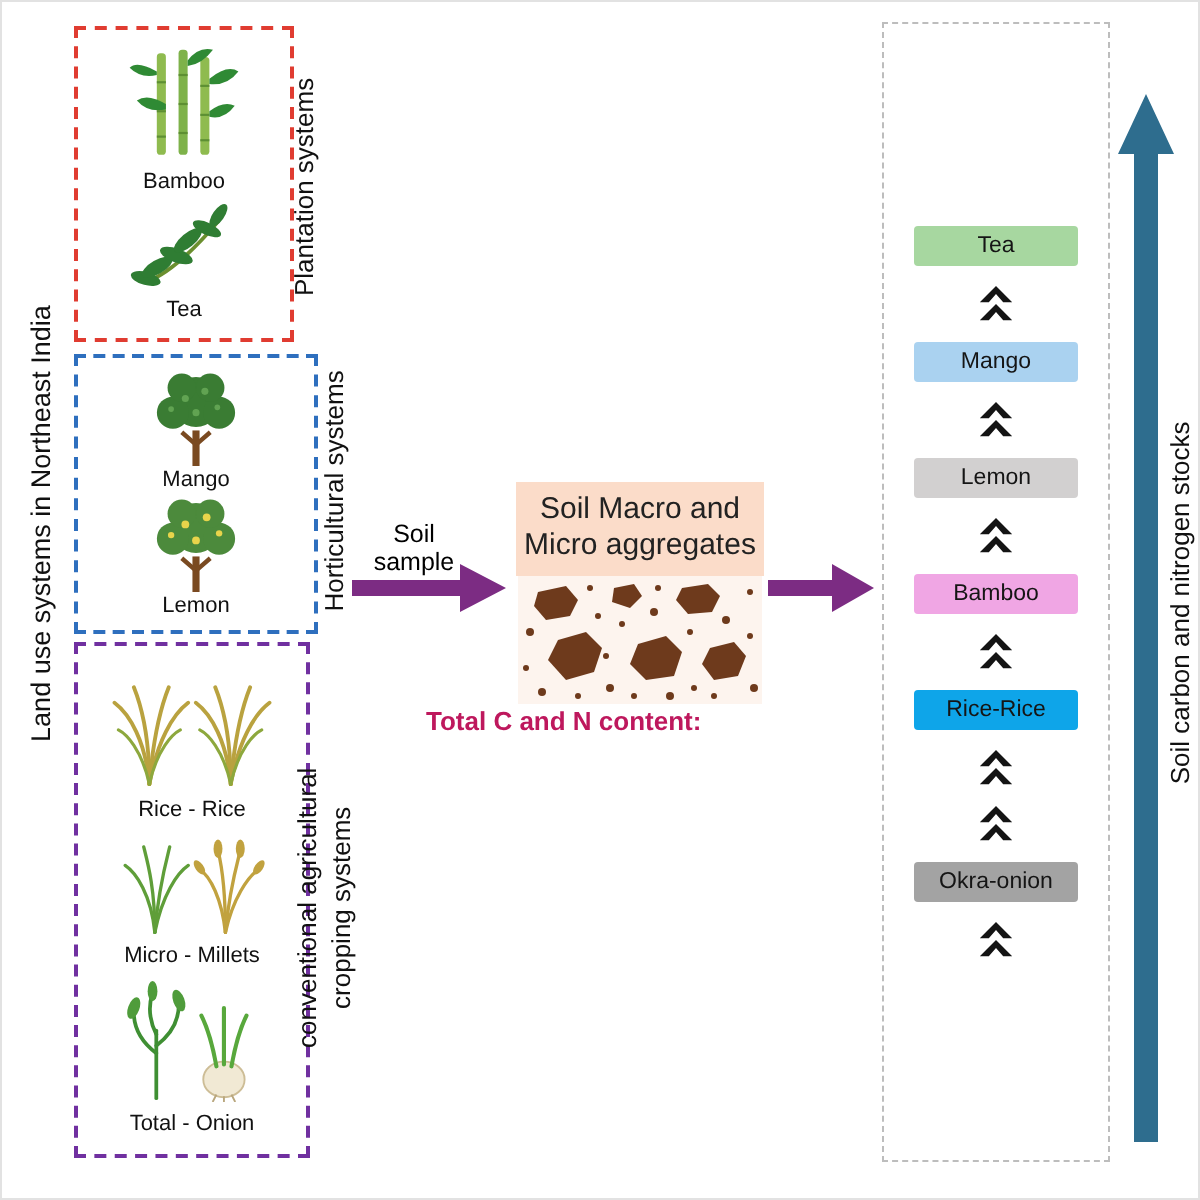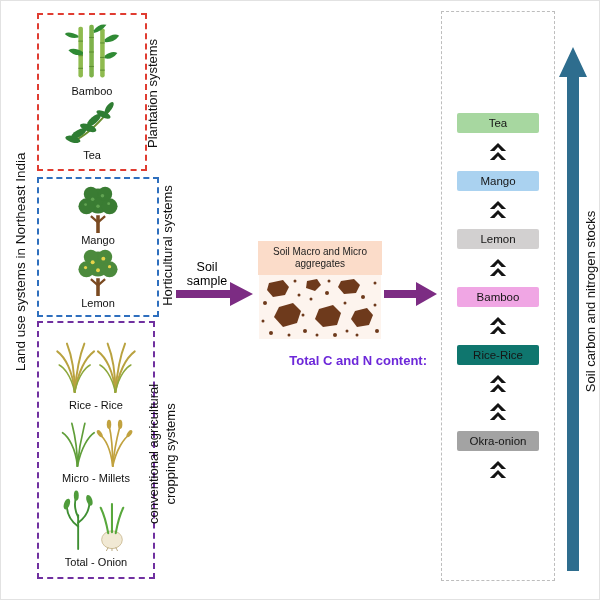--- a/index.html
+++ b/index.html
@@ -8,24 +8,24 @@
   .vlabel{position:absolute;transform:rotate(-90deg);transform-origin:center;font-size:13px;color:#111;text-align:center;line-height:1.3;white-space:nowrap;}
   .vlabel.wrap{white-space:normal;}
 
   .group{position:absolute;border:2px dashed #888;box-sizing:border-box;display:flex;flex-direction:column;align-items:center;justify-content:space-evenly;padding:4px 2px;background:#fff;}
   .plant-label{font-size:11px;color:#111;text-align:center;}
 
   .soil-sample{position:absolute;font-size:12.5px;color:#000000;text-align:center;}
   .harrow{position:absolute;}
 
   .agg-box{position:absolute;box-sizing:border-box;}
-  .agg-title{font-size:10px;line-height:1.22;color:#222;text-align:center;padding:5px 4px;}
+  .agg-title{font-size:15px;line-height:1.22;color:#222;text-align:center;padding:5px 4px;}
   .agg-soil{display:block;}
 
-  .caption{position:absolute;text-align:right;font-size:12.5px;color:#6d28d9;line-height:1.4;}
+  .caption{position:absolute;text-align:left;font-size:12.5px;color:#be185d;line-height:1.4;}
   .caption .b{font-weight:bold;font-size:13px;}
 
   .rank-box{position:absolute;left:440px;top:10px;width:114px;height:570px;border:1.5px dashed #bdbdbd;box-sizing:border-box;display:flex;flex-direction:column;align-items:center;justify-content:center;gap:10px;background:#fff;}
   .rank-item{min-width:82px;max-width:100px;padding:4px 6px;font-size:11.5px;color:#151515;text-align:center;white-space:nowrap;border-radius:2px;box-sizing:border-box;}
   .chev{fill:#141414;flex:0 0 auto;}
 
   .stocks-arrow{position:absolute;left:558px;top:46px;}
 </style>
 </head>
 <body>
@@ -240,21 +240,21 @@
     <div class="rank-item" style="background-color: rgb(210, 208, 208);">Lemon</div>
     <svg class="chev" width="18" height="18" viewBox="0 0 20 20">
       <polygon points="1,9 10,0 19,9 14,9 10,4.5 6,9"></polygon>
         <polygon points="1,19 10,10 19,19 14,19 10,14.5 6,19"></polygon>
       </svg>
     <div class="rank-item" style="background-color: rgb(240, 166, 228);">Bamboo</div>
     <svg class="chev" width="18" height="18" viewBox="0 0 20 20">
       <polygon points="1,9 10,0 19,9 14,9 10,4.5 6,9"></polygon>
         <polygon points="1,19 10,10 19,19 14,19 10,14.5 6,19"></polygon>
       </svg>
-    <div class="rank-item" style="background-color: #0f766e;">Rice-Rice</div>
+    <div class="rank-item" style="background-color: #0ea5e9;">Rice-Rice</div>
     <svg class="chev" width="18" height="18" viewBox="0 0 20 20">
       <polygon points="1,9 10,0 19,9 14,9 10,4.5 6,9"></polygon>
         <polygon points="1,19 10,10 19,19 14,19 10,14.5 6,19"></polygon>
       </svg>
     <svg class="chev" width="18" height="18" viewBox="0 0 20 20">
       <polygon points="1,9 10,0 19,9 14,9 10,4.5 6,9"></polygon>
         <polygon points="1,19 10,10 19,19 14,19 10,14.5 6,19"></polygon>
       </svg>
     <div class="rank-item" style="background-color: #a3a3a3;">Okra-onion</div>
     <svg class="chev" width="18" height="18" viewBox="0 0 20 20">

